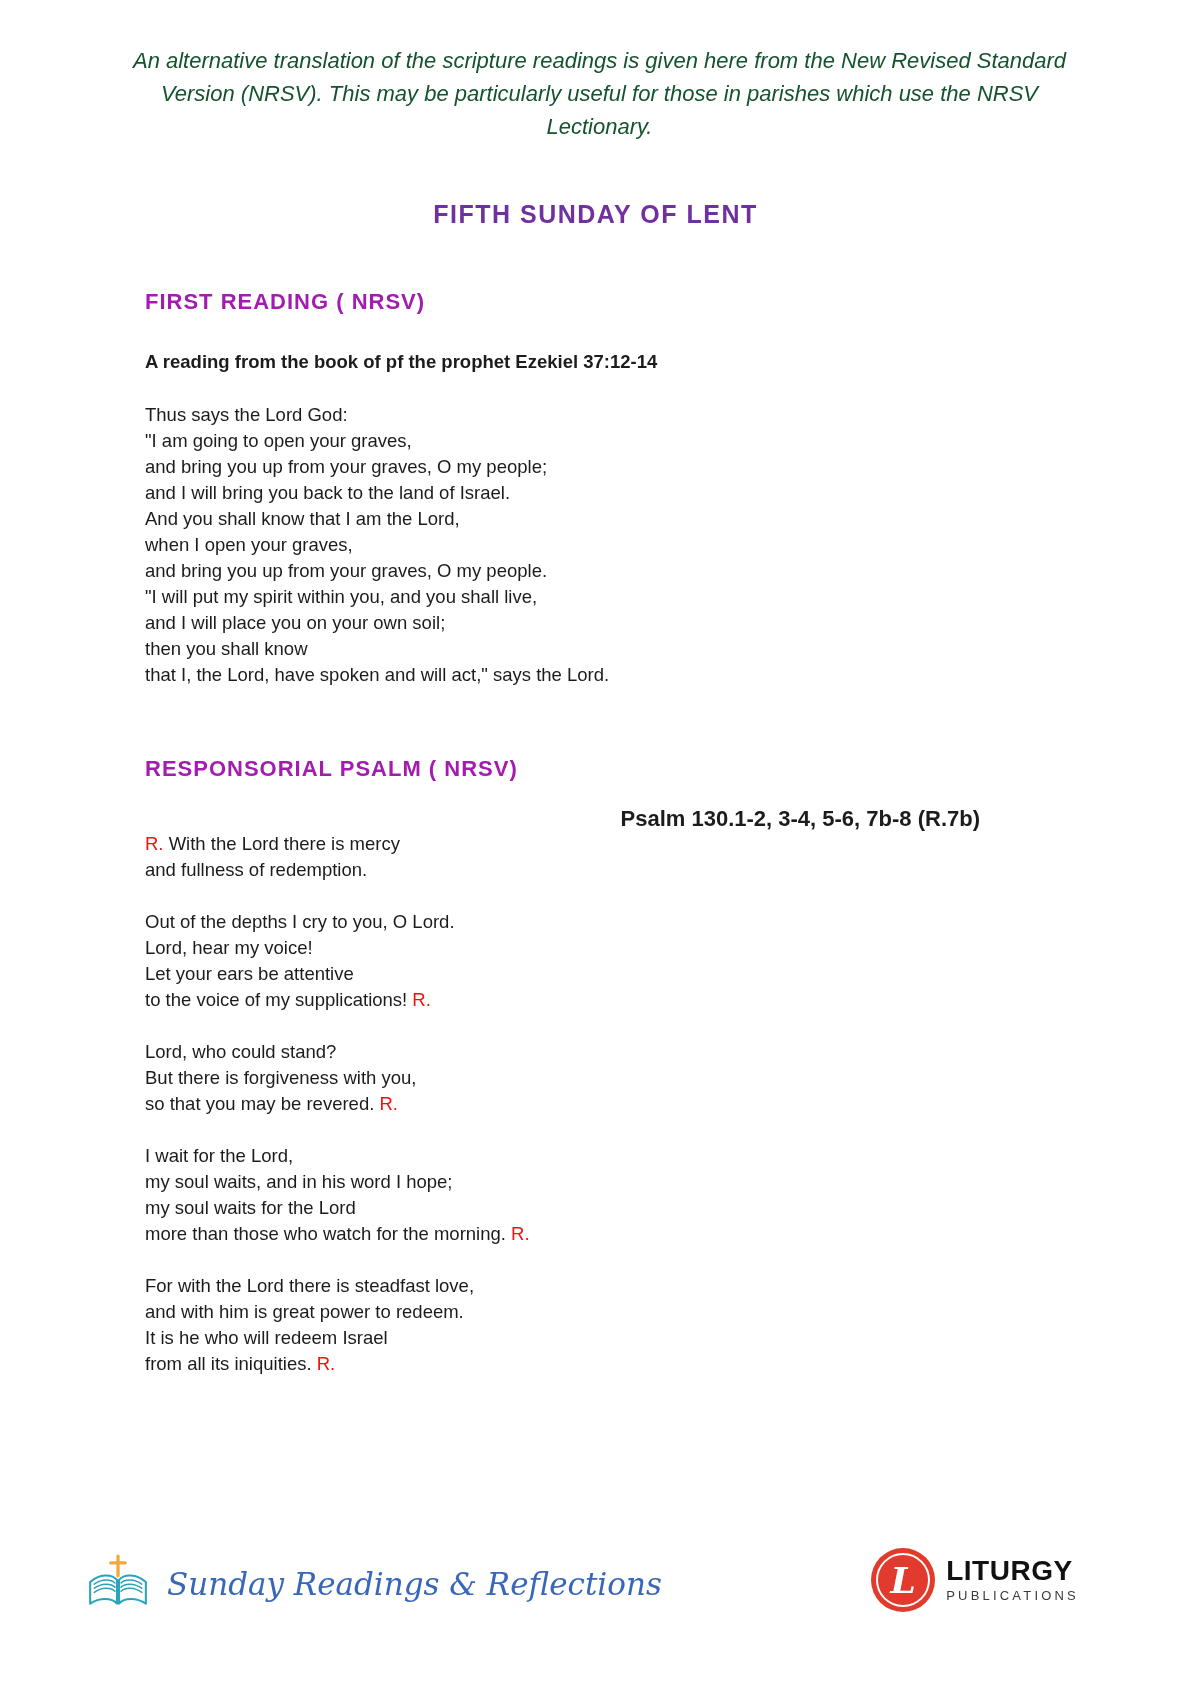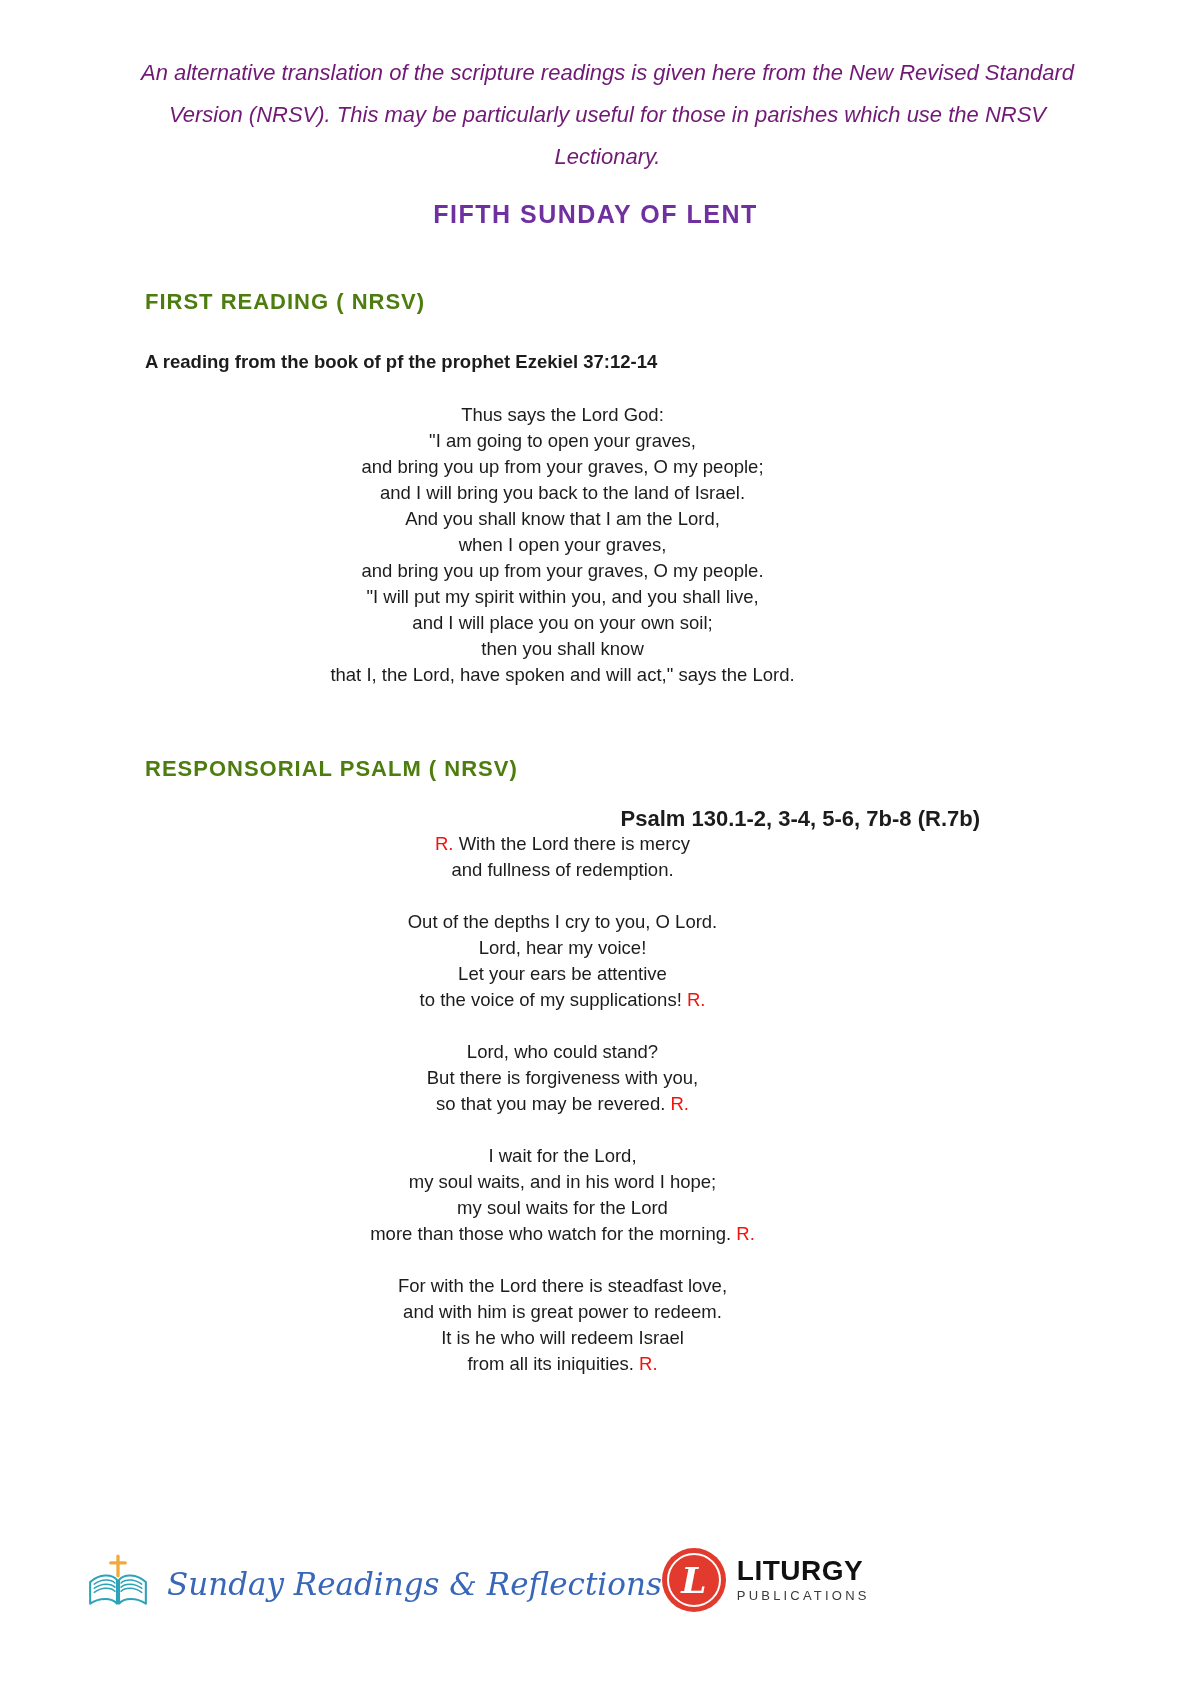--- a/index.html
+++ b/index.html
@@ -3,43 +3,43 @@
 <meta charset="utf-8">
 <style>
   html,body { margin:0; padding:0; }
   body {
     width:1191px; height:1684px; background:#ffffff; position:relative;
     font-family:"Liberation Sans", sans-serif; color:#1c1c1c; overflow:hidden;
   }
   .intro {
     position:absolute; top:40px; left:50%; transform:translateX(-50%);
     width:980px; text-align:center; font-style:italic;
-    font-size:22px; line-height:42px; margin:12px; color:#701a75;
+    font-size:22px; line-height:33px; margin:4px; color:#14532d;
   }
   .page-title {
     position:absolute; top:200px; left:0; width:100%; text-align:center;
     color:#7030A0; font-size:25px; font-weight:700; letter-spacing:1.5px; margin:0;
   }
   .section { position:absolute; left:145px; width:835px; }
   #first-reading { top:288px; }
   #psalm { top:755px; }
   .sec-heading {
-    color:#4d7c0f; font-size:22px; font-weight:700; letter-spacing:1px;
+    color:#a21caf; font-size:22px; font-weight:700; letter-spacing:1px;
     margin:0; line-height:28px;
   }
   .source { font-weight:700; font-size:18.5px; margin:34px 0 0 0; line-height:24px; }
   .lines { margin-top:28px; }
-  .line { font-size:18.5px; line-height:26px;text-align:center; }
+  .line { font-size:18.5px; line-height:26px; }
   .citation { font-weight:700; font-size:22px; text-align:right; margin:24px 0 0 0; line-height:24px; }
   #psalm-response { margin-top:0; }
   .stanza { margin-top:26px; }
   .rmark { color:#F3130D; }
   .footer {
     position:absolute; top:1548px; left:85px; right:112px;
-    display:flex; justify-content:flex-start; align-items:flex-end;
+    display:flex; justify-content:space-between; align-items:flex-end;
   }
   .brand { display:flex; align-items:flex-end; }
   .brand-text {
     font-family:"DejaVu Serif", serif; font-style:italic; color:#3867B9;
     font-size:31px; margin-left:16px; margin-bottom:14px; white-space:nowrap;
   }
   .publisher { display:flex; align-items:center; margin-bottom:4px; }
   .lp-logo {
     width:64px; height:64px; border-radius:50%; background:#E23B2E;
     position:relative; display:flex; align-items:center; justify-content:center;

